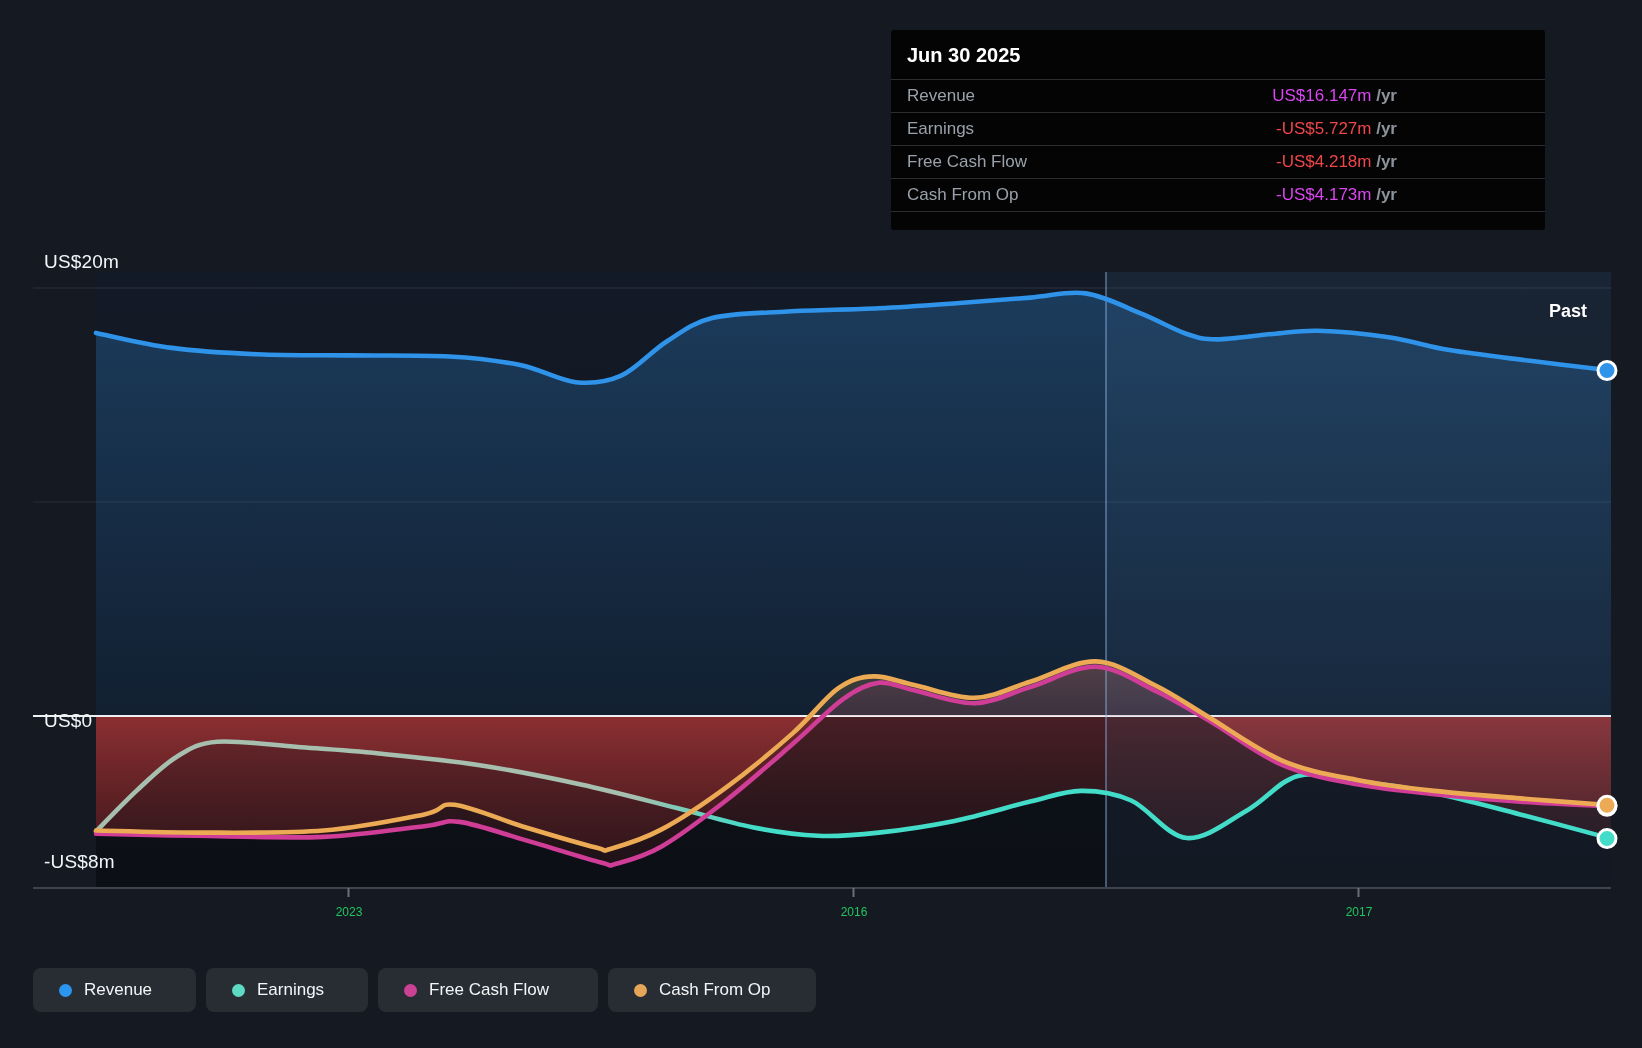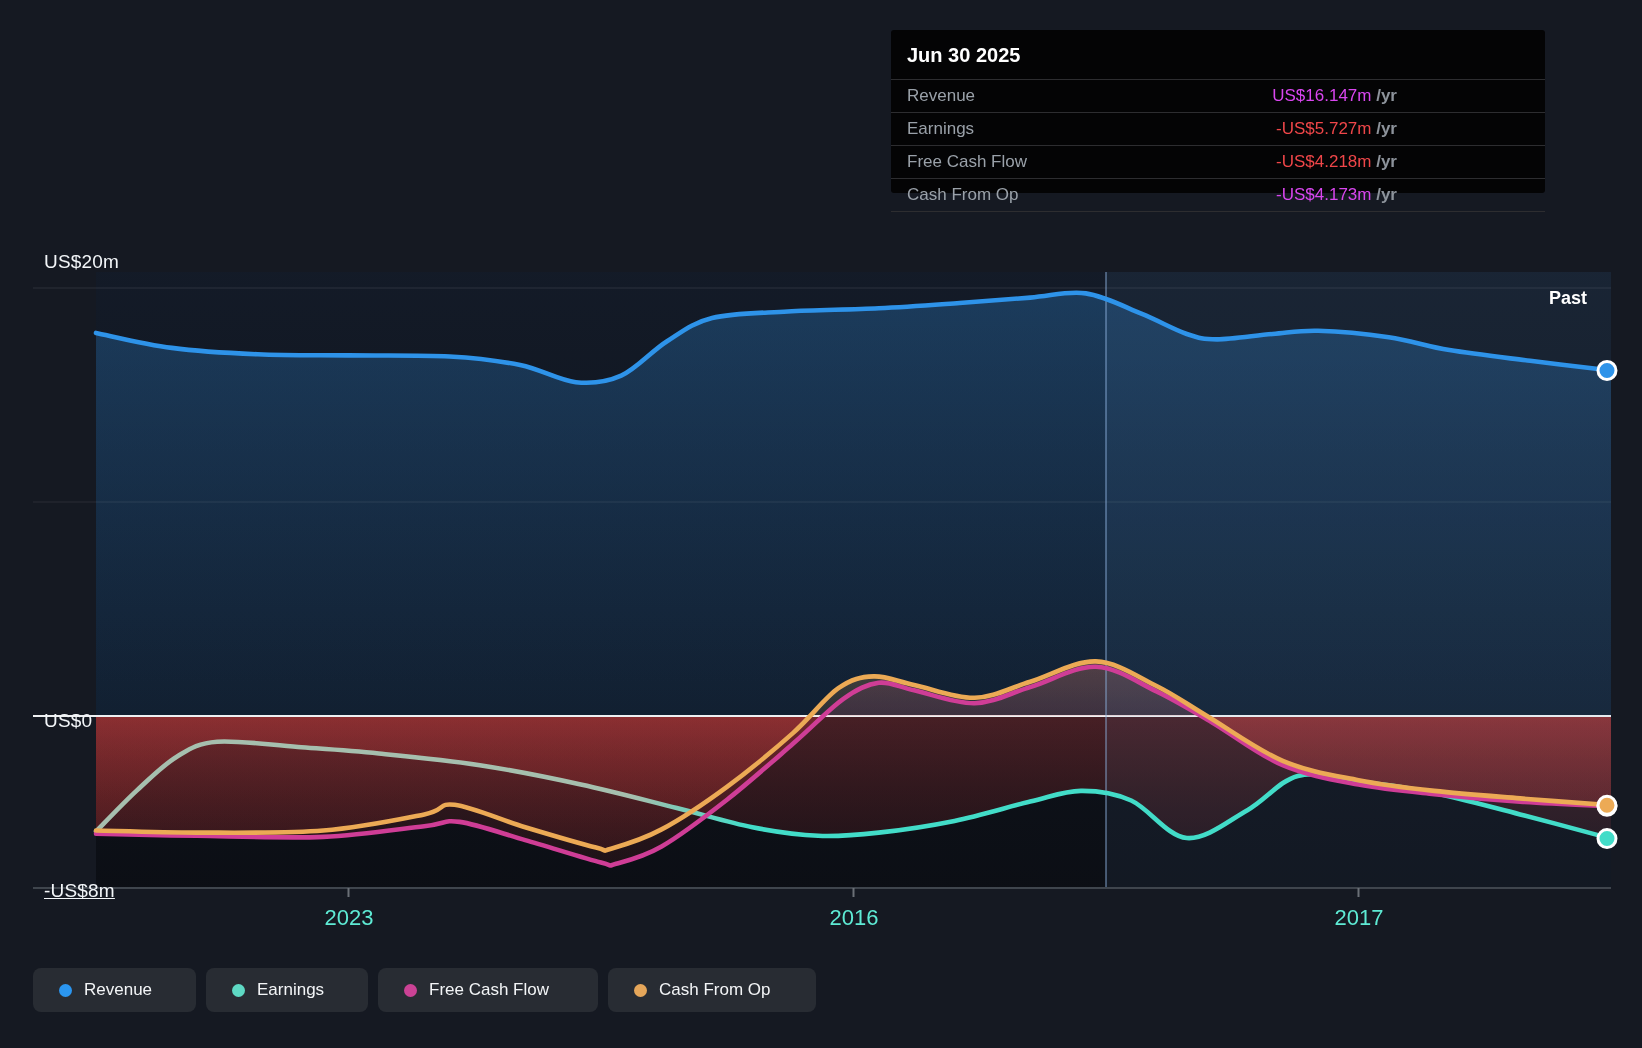--- a/index.html
+++ b/index.html
@@ -1,24 +1,24 @@
 <!DOCTYPE html>
 <html><head>
 <meta charset="utf-8">
 <style>
   html,body{margin:0;padding:0;background:#151922;}
   body{font-family:"Liberation Sans", sans-serif; width:1642px;height:1048px;position:relative;overflow:hidden;}
   
   #chart-svg{position:absolute;left:0;top:0;}
   
   .ylab{position:absolute;left:44px;color:#f2f5f8;font-size:19px;font-weight:500;letter-spacing:.2px;}
-  .xlab{position:absolute;color:#5eead4;font-size:22px;transform:translateX(-50%);}
+  .xlab{position:absolute;color:#22c55e;font-size:12px;transform:translateX(-50%);}
   .past{position:absolute;color:#ffffff;font-size:18px;font-weight:600;}
   
-  .tooltip{position:absolute;left:891px;top:30px;width:654px;height:163px;background:#040405;border-radius:3px;box-sizing:border-box;}
+  .tooltip{position:absolute;left:891px;top:30px;width:654px;height:200px;background:#040405;border-radius:3px;box-sizing:border-box;}
   .tt-title{position:absolute;left:16px;top:14px;color:#ffffff;font-size:20px;font-weight:700;}
   .tt-row{position:absolute;left:0;width:100%;height:33px;border-top:1px solid #2d2d30;box-sizing:border-box;display:flex;align-items:center;}
   .tt-row .tt-label{margin-left:16px;color:#9aa1a9;font-size:17px;flex:1 1 auto;}
   .tt-row .tt-right{margin-right:148px;font-size:17px;font-weight:500;white-space:pre;}
   .tt-row .tt-unit{color:#8d939b;font-weight:700;}
   
   .chip{position:absolute;top:968px;height:44px;background:#282c33;border-radius:8px;display:flex;align-items:center;box-sizing:border-box;padding-left:26px;gap:12px;cursor:pointer;}
   .chip .dot{width:13px;height:13px;border-radius:50%;flex:0 0 auto;}
   .chip .lbl{color:#f3f5f7;font-size:17px;}
 </style>
@@ -79,27 +79,27 @@
       <line x1="1358.5" y1="888" x2="1358.5" y2="897" stroke="#6b7077" stroke-width="2"></line>
       <circle cx="1607" cy="806.2652" r="9" fill="#cf3d96" stroke="#ffffff" stroke-width="3"></circle>
       <circle cx="1607" cy="805.3022" r="9" fill="#ecaa55" stroke="#ffffff" stroke-width="3"></circle>
       <circle cx="1607" cy="838.5578" r="9" fill="#42dcc8" stroke="#ffffff" stroke-width="3"></circle>
       <circle cx="1607" cy="370.45420000000007" r="9" fill="#2e93e9" stroke="#ffffff" stroke-width="3"></circle>
     </g>
 </svg>
 
 <div class="ylab" style="top:251px;">US$20m</div>
 <div class="ylab" style="top:710px;">US$0</div>
-<div class="ylab" style="top:880px;text-decoration:underline;">-US$8m</div>
+<div class="ylab" style="top:851px;">-US$8m</div>
 
 <div class="xlab" style="left:349px;top:905px;">2023</div>
 <div class="xlab" style="left:854px;top:905px;">2016</div>
 <div class="xlab" style="left:1359px;top:905px;">2017</div>
 
-<div class="past" style="left:1549px;top:288px;">Past</div>
+<div class="past" style="left:1549px;top:301px;">Past</div>
 
 <div class="tooltip">
   <div class="tt-title">Jun 30 2025</div>
   <div class="tt-row" style="top:49px;">
     <span class="tt-label">Revenue</span>
     <span class="tt-right"><span class="tt-val" style="color: #d946ef;">US$16.147m</span><span class="tt-unit"> /yr</span></span>
   </div>
   <div class="tt-row" style="top:82px;">
     <span class="tt-label">Earnings</span>
     <span class="tt-right"><span class="tt-val" style="color: rgb(239, 70, 73);">-US$5.727m</span><span class="tt-unit"> /yr</span></span>

